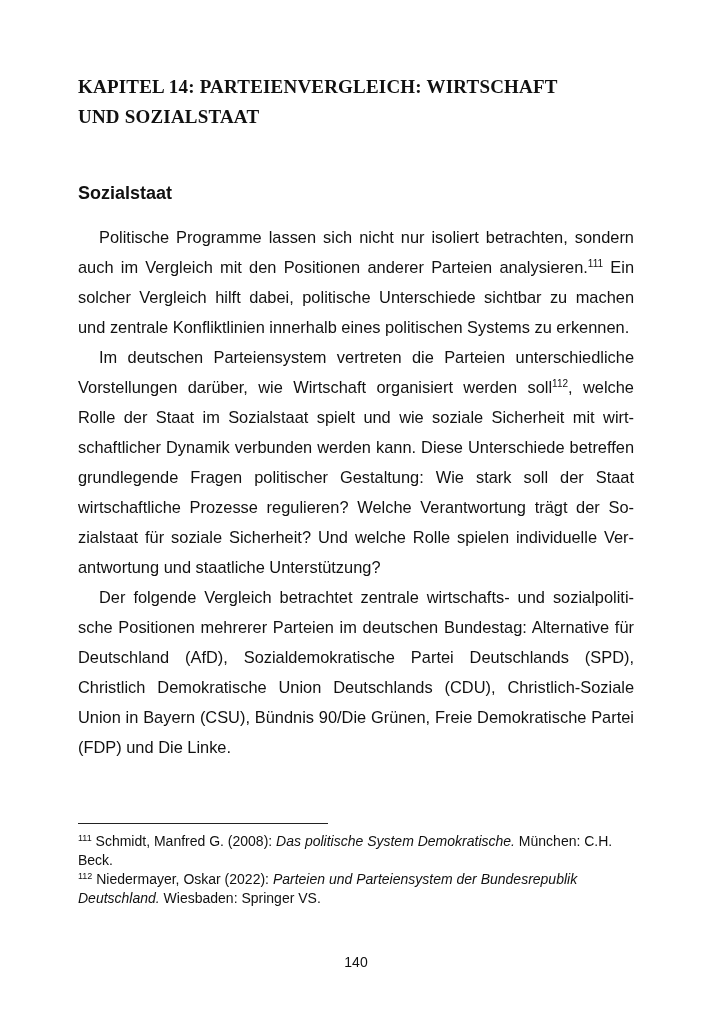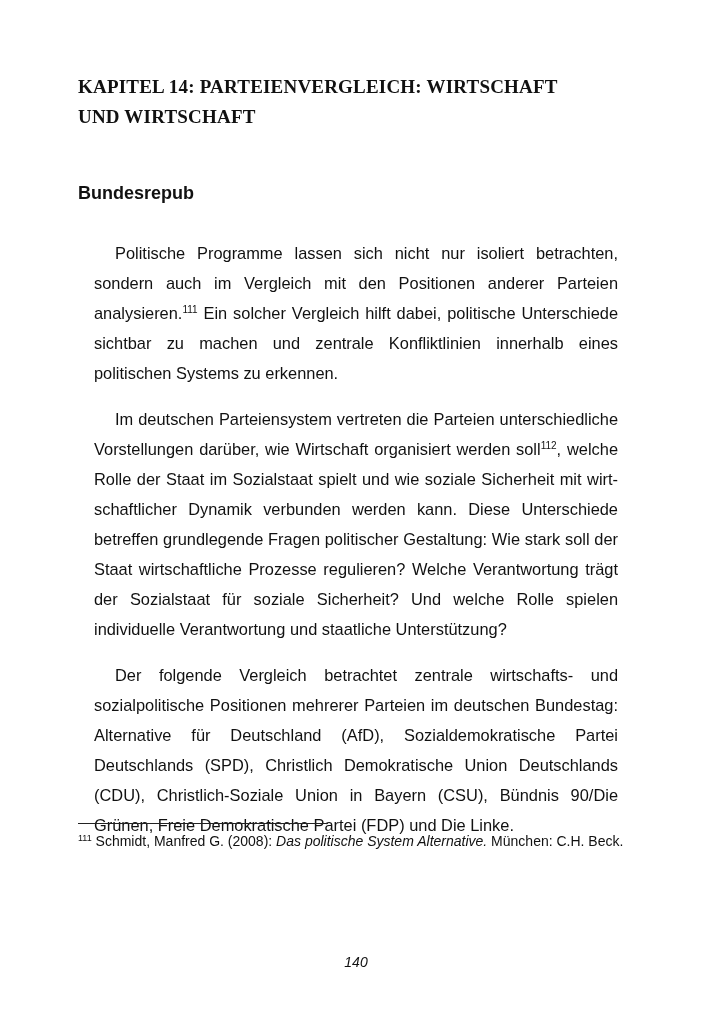--- a/index.html
+++ b/index.html
@@ -12,52 +12,53 @@
     }
     .section-heading {
       position: absolute; left: 0; top: 180px;
       font-family: "Liberation Sans", sans-serif; font-weight: bold;
       font-size: 18px; line-height: 26px; margin: 0;
     }
     .body-text {
       position: absolute; left: 0; top: 222px; width: 556px;
       font-family: "Liberation Sans", sans-serif; font-size: 16.4px; line-height: 30px;
     }
-    .body-text p { margin: 16px; text-indent: 21px; text-align: justify; hyphens: manual; }
+    .body-text p { margin: 0; text-indent: 21px; text-align: justify; hyphens: manual; }
     sup { font-size: 10px; line-height: 0; vertical-align: 6px; }
     .fn-rule { position: absolute; left: 0; top: 823px; width: 250px; height: 1px; background: #222; }
     .footnotes {
       position: absolute; left: 0; top: 832px; width: 556px;
       font-family: "Liberation Sans", sans-serif; font-size: 14px; line-height: 19px;
     }
     .footnotes p { margin: 0; }
     .footnotes sup { font-size: 9px; vertical-align: 5px; }
     .footnotes em { font-style: italic; }
     .page-number {
       position: absolute; left: 0; width: 556px; top: 954px; text-align: center;
-      font-family: "Liberation Sans", sans-serif; font-size: 14px; font-style: italic;
+      font-family: "Liberation Sans", sans-serif; font-size: 14px;
     }
   </style>
 </head>
 <body>
 
 <div class="page">
   <h1 class="chapter-title">
     <span>KAPITEL 14: PARTEIENVERGLEICH: WIRTSCHAFT</span><br>
-    <span>UND WIRTSCHAFT</span>
+    <span>UND SOZIALSTAAT</span>
   </h1>
 
-  <h2 class="section-heading">Bundesrepub</h2>
+  <h2 class="section-heading">Sozialstaat</h2>
 
   <div class="body-text">
     <p><span>Politische Programme lassen sich nicht nur isoliert betrachten, sondern auch im Vergleich mit den Positionen anderer Parteien analysieren.</span><sup>111</sup><span> Ein solcher Vergleich hilft dabei, politische Unterschiede sichtbar zu machen und zentrale Konfliktlinien innerhalb eines politischen Systems zu erken­nen.</span></p>
     <p><span>Im deutschen Parteiensystem vertreten die Parteien unterschiedliche Vorstellungen darüber, wie Wirtschaft organisiert werden soll</span><sup>112</sup><span>, welche Rolle der Staat im Sozialstaat spielt und wie soziale Sicherheit mit wirt­schaftlicher Dynamik verbunden werden kann. Diese Unterschiede betref­fen grundlegende Fragen politischer Gestaltung: Wie stark soll der Staat wirtschaftliche Prozesse regulieren? Welche Verantwortung trägt der So­zialstaat für soziale Sicherheit? Und welche Rolle spielen individuelle Ver­antwortung und staatliche Unterstützung?</span></p>
     <p>Der folgende Vergleich betrachtet zentrale wirtschafts- und sozialpoliti­sche Positionen mehrerer Parteien im deutschen Bundestag: Alternative für Deutschland (AfD), Sozialdemokratische Partei Deutschlands (SPD), Christlich Demokratische Union Deutschlands (CDU), Christlich-Soziale Union in Bayern (CSU), Bündnis 90/Die Grünen, Freie Demokratische Par­tei (FDP) und Die Linke.</p>
   </div>
 
   <div class="fn-rule"></div>
 
   <div class="footnotes">
-    <p><sup>111</sup><span> Schmidt, Manfred G. (2008): </span><em>Das politische System Alternative.</em><span> München: C.H. Beck.</span></p>
+    <p><sup>111</sup><span> Schmidt, Manfred G. (2008): </span><em>Das politische System Demokratische.</em><span> München: C.H. Beck.</span></p>
+    <p><sup>112</sup><span> Niedermayer, Oskar (2022): </span><em>Parteien und Parteiensystem der Bundesrepub­lik Deutschland.</em><span> Wiesbaden: Springer VS.</span></p>
   </div>
 
   <div class="page-number">140</div>
 </div>
 
 </body></html>

